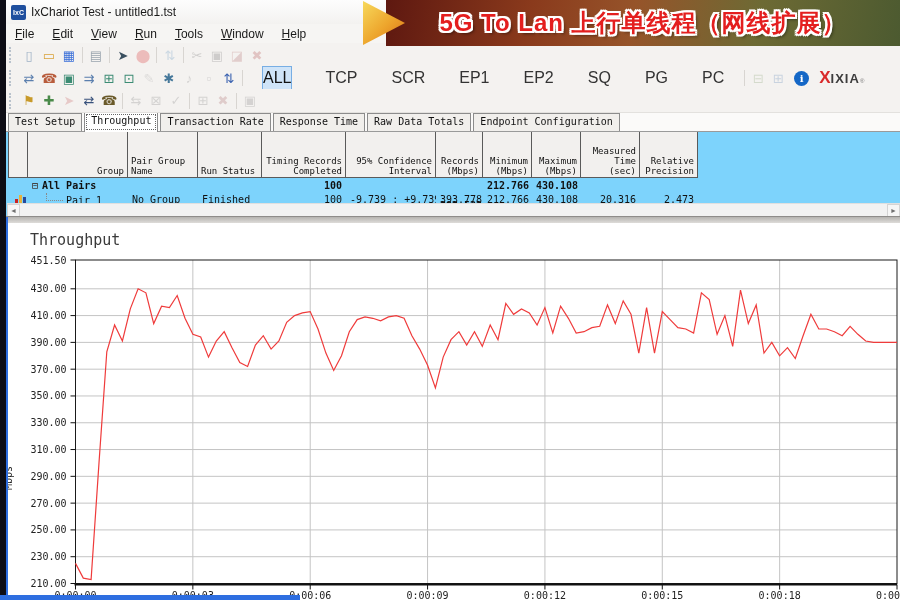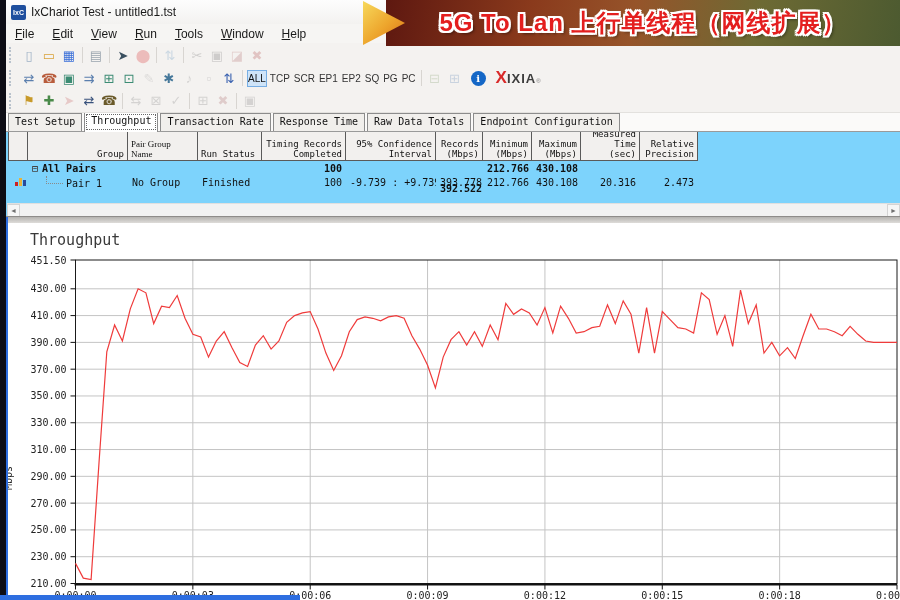--- a/index.html
+++ b/index.html
@@ -31,38 +31,38 @@
   
   .toolbar{position:absolute;left:6px;right:0;background:#f4f2f0;display:flex;align-items:center;z-index:3;
            border-bottom:1px solid #e3e1de;}
   #toolbar-row1{top:43px;height:24px;}
   #toolbar-row2{top:67px;height:22px;}
   #toolbar-row3{top:89px;height:23px;}
   .grip{width:3px;height:16px;border-left:2px dotted #b9c2cc;margin:0 5px 0 3px;}
   .tb-btn{width:20px;height:18px;display:flex;align-items:center;justify-content:center;font-size:13px;line-height:1;}
   .tb-btn.disabled{opacity:.35;}
   .tb-sep{width:1px;height:16px;background:#d8d5d1;margin:0 3px;}
-  .filter-btn{font-size:10px;color:#333;padding:2px 0;margin:0 1px;border:1px solid transparent;}
+  .filter-btn{font-size:16px;color:#333;padding:2px 0;margin:0 16px;border:1px solid transparent;}
   .filter-btn.active{background:#cfe4f8;border:1px solid #77aee4;color:#111;}
   #info-btn{width:15px;height:15px;border-radius:50%;background:#1467c6;color:#fff;font-size:10px;font-weight:bold;
             display:flex;align-items:center;justify-content:center;margin:0 8px 0 6px;font-family:"DejaVu Serif",serif;}
   #brand{display:flex;align-items:baseline;margin-left:2px;}
   #brand-x{color:#d92a2a;font-size:17px;font-weight:900;}
   #brand-text{color:#3d3d3d;font-size:13px;font-weight:bold;letter-spacing:1px;}
   #brand-mark{color:#777;font-size:6px;vertical-align:super;}
   
   #tabstrip{position:absolute;left:6px;top:112px;right:0;height:19px;background:#fbfaf9;display:flex;align-items:flex-end;
             border-bottom:1px solid #9a9a9a;z-index:2;}
   .tab{font-family:"DejaVu Sans Mono","Liberation Mono",monospace;font-size:10px;color:#111;
        border:1px solid #8c8c8c;border-bottom:none;background:#f1efec;padding:2px 6px 2px 6px;margin-left:2px;height:13px;}
   .tab.active{background:#fff;height:15px;outline:1px dotted #666;outline-offset:-3px;position:relative;top:1px;}
   
   #table{position:absolute;left:8px;top:131px;z-index:1;font-family:"DejaVu Sans Mono","Liberation Mono",monospace;}
   #thead{display:flex;}
-  .th{border:1px solid #5a5a5a;border-left:none;background:#f2f0ee;height:30px;box-sizing:border-box;
+  .th{border:1px solid #5a5a5a;border-left:none;background:#f2f0ee;height:47px;box-sizing:border-box;
       display:flex;flex-direction:column;justify-content:flex-end;font-size:9px;color:#111;padding:1px 3px;}
   .th:first-child{border-left:1px solid #5a5a5a;}
   .tr{display:flex;height:14px;align-items:center;}
   .td{font-size:10px;color:#111;box-sizing:border-box;padding:0 4px;white-space:nowrap;overflow:hidden;}
   .tr.bold .td{font-weight:bold;}
   .right{text-align:right;}
   .collapse-box{display:inline-block;font-size:10px;line-height:10px;margin-right:4px;color:#444;}
   .tree{display:inline-block;width:16px;height:7px;border-left:1px dotted #8a8a8a;border-bottom:1px dotted #8a8a8a;
         margin:0 3px 3px 14px;}
   .pairicon{display:inline-flex;align-items:flex-end;gap:1px;height:10px;margin-left:3px;}
@@ -248,21 +248,21 @@
     </div>
 
   <div id="table">
     <div id="thead">
         <div class="th" style="width: 20px; text-align: left;">
           <div></div>
         </div>
         <div class="th" style="width: 100px; text-align: right;">
           <div>Group</div>
         </div>
-        <div class="th" style="width: 70px; text-align: left; font-family: Liberation Serif, serif;">
+        <div class="th" style="width: 70px; text-align: left;">
           <div>Pair Group</div>
           <div>Name</div>
         </div>
         <div class="th" style="width: 64px; text-align: left;">
           <div>Run Status</div>
         </div>
         <div class="th" style="width: 84px; text-align: right;">
           <div>Timing Records</div>
           <div>Completed</div>
         </div>

